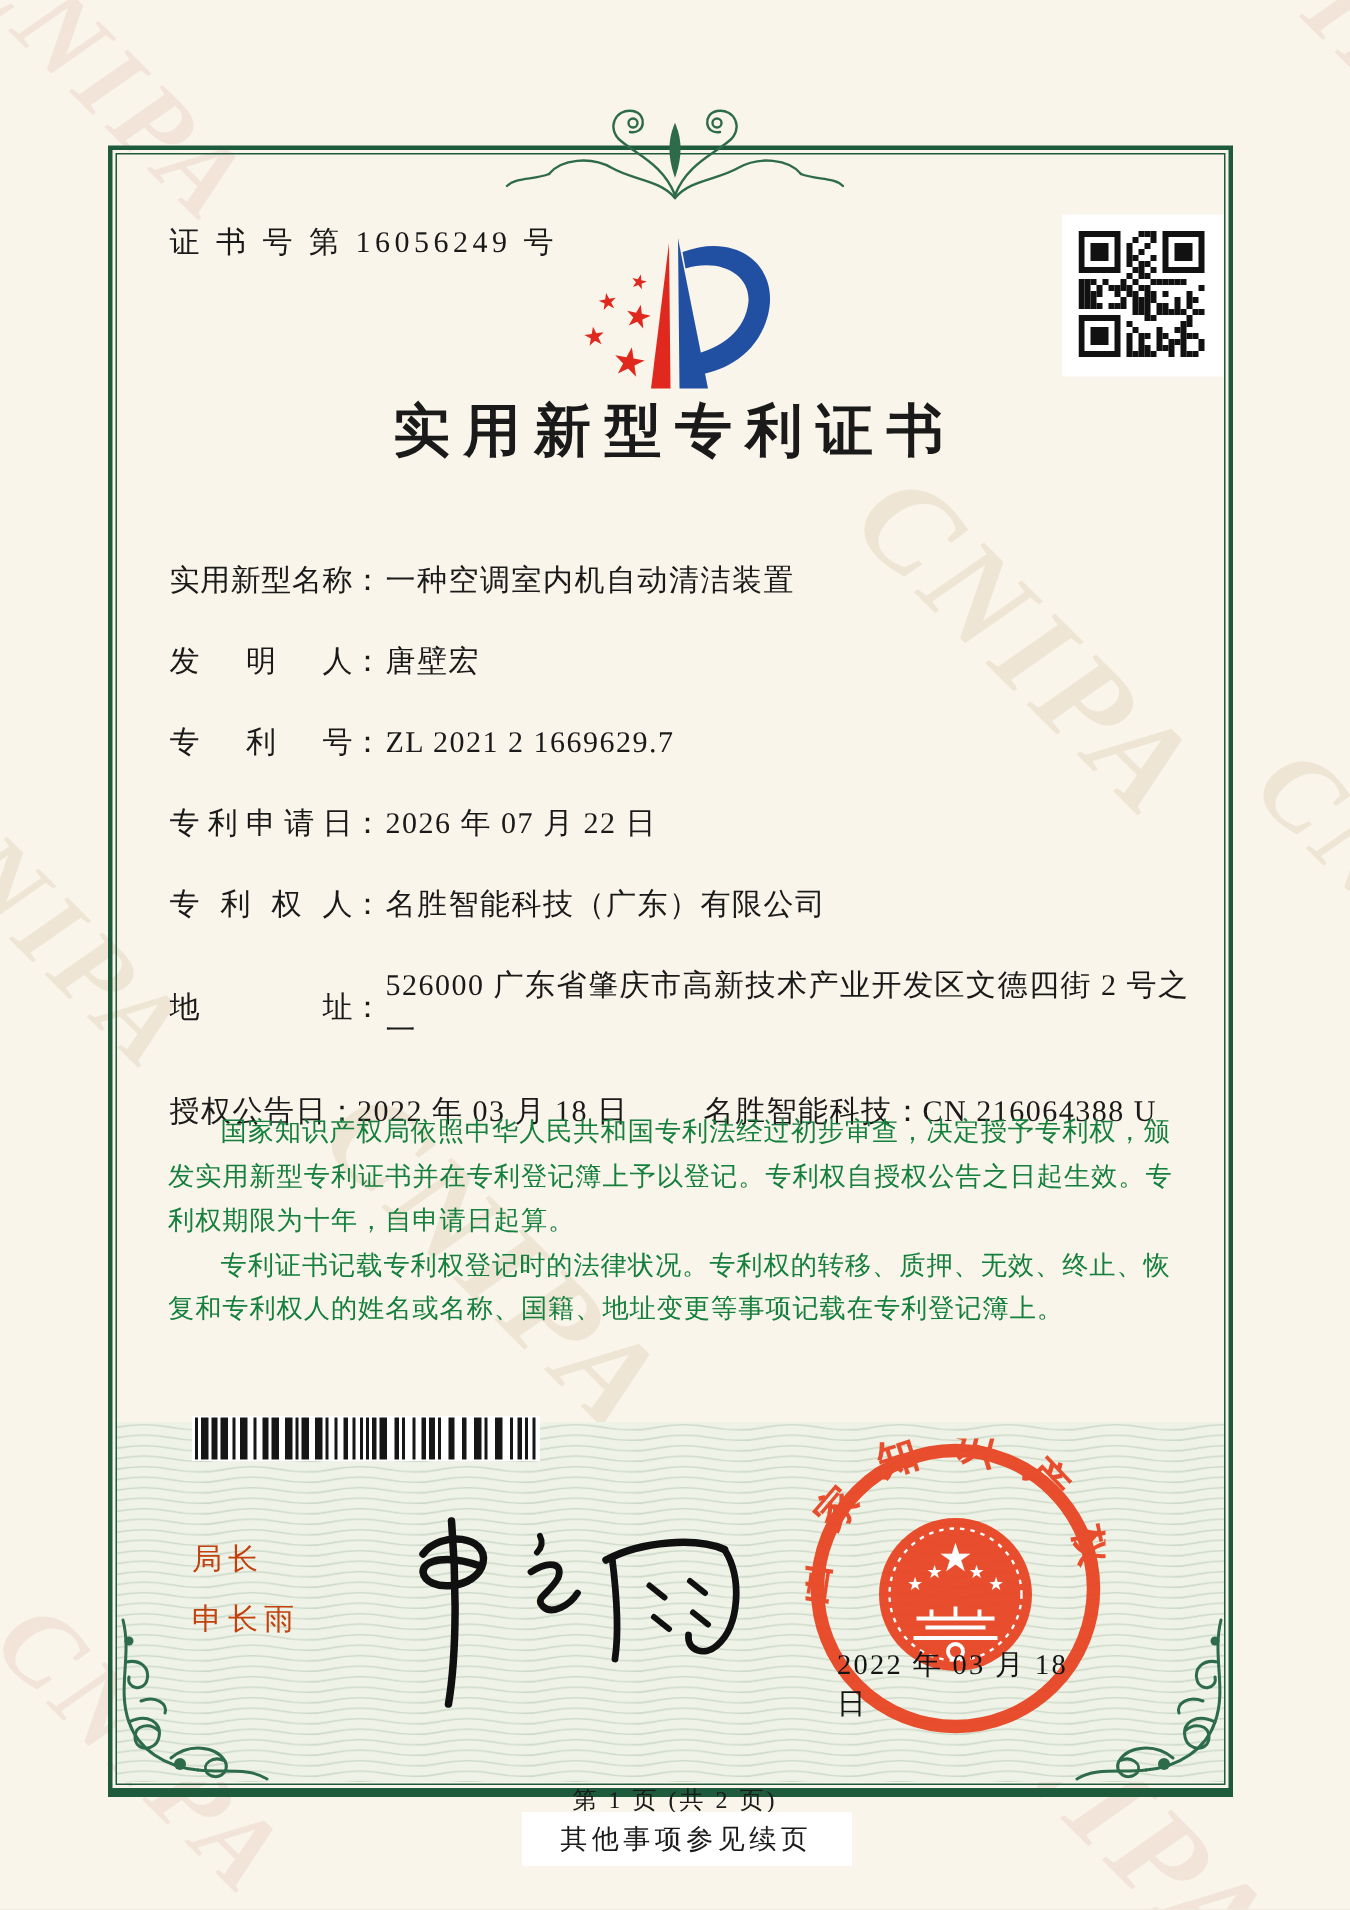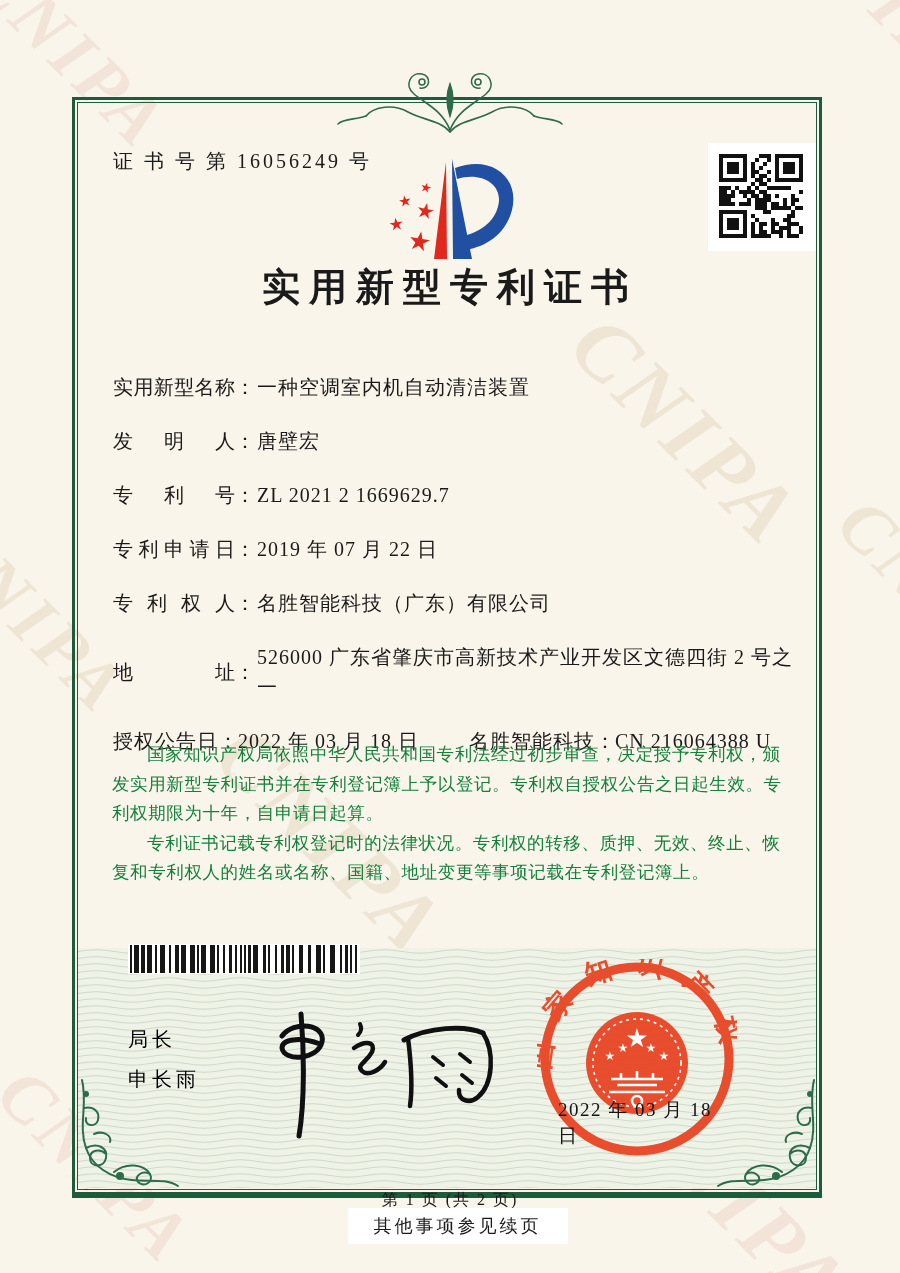--- a/index.html
+++ b/index.html
@@ -30,21 +30,21 @@
   .f-value{flex:1;letter-spacing:1px;}
   .grant-row{display:flex;margin-top:2px;}
   .grant-row .pair{display:flex;}
   .grant-row .pair.second{margin-left:50px;}
   .g-label{letter-spacing:1px;}
   .paras{position:absolute;z-index:2;left:112px;top:740px;width:686px;
          font-size:17.5px;line-height:29.5px;letter-spacing:.6px;color:#15803d;}
   .paras p{margin:0;text-indent:2em;}
   .barcode{position:absolute;z-index:2;left:128px;top:944px;}
   .director{position:absolute;z-index:2;left:128px;top:1026px;font-family:"Liberation Sans","DejaVu Sans",sans-serif;
-            font-size:20px;letter-spacing:4px;color:#000000;}
+            font-size:20px;letter-spacing:4px;color:#c2410c;}
   .director div{margin-bottom:13px;}
   .signature{position:absolute;z-index:3;left:268px;top:1000px;}
   .seal{position:absolute;z-index:3;left:537px;top:959px;opacity:.93;}
   .seal-date{position:absolute;z-index:4;left:558px;top:1097px;width:170px;font-size:19px;
              letter-spacing:1.5px;color:#141414;}
   .pageno{position:absolute;z-index:2;left:0;right:0;top:1158px;text-align:center;font-size:16px;letter-spacing:2px;margin-top:32px;}
   .contnote{position:absolute;z-index:2;left:0;right:0;top:1208px;text-align:center;padding-left:15px;}
   .contnote span{display:inline-block;background:#fff;padding:6px 26px;font-size:18px;letter-spacing:3px;}
 </style>
 </head>
@@ -298,21 +298,21 @@
       <span class="f-value">唐壁宏</span>
     </div>
     <div class="field-row">
       <span class="f-label">专利号</span>
         <span class="f-colon">：</span>
       <span class="f-value">ZL 2021 2 1669629.7</span>
     </div>
     <div class="field-row">
       <span class="f-label">专利申请日</span>
         <span class="f-colon">：</span>
-      <span class="f-value">2019 年 07 月 22 日</span>
+      <span class="f-value">2026 年 07 月 22 日</span>
     </div>
     <div class="field-row">
       <span class="f-label">专利权人</span>
         <span class="f-colon">：</span>
       <span class="f-value">名胜智能科技（广东）有限公司</span>
     </div>
     <div class="field-row">
       <span class="f-label">地址</span>
         <span class="f-colon">：</span>
       <span class="f-value" style="max-width:545px;">526000 广东省肇庆市高新技术产业开发区文德四街 2 号之一</span>

